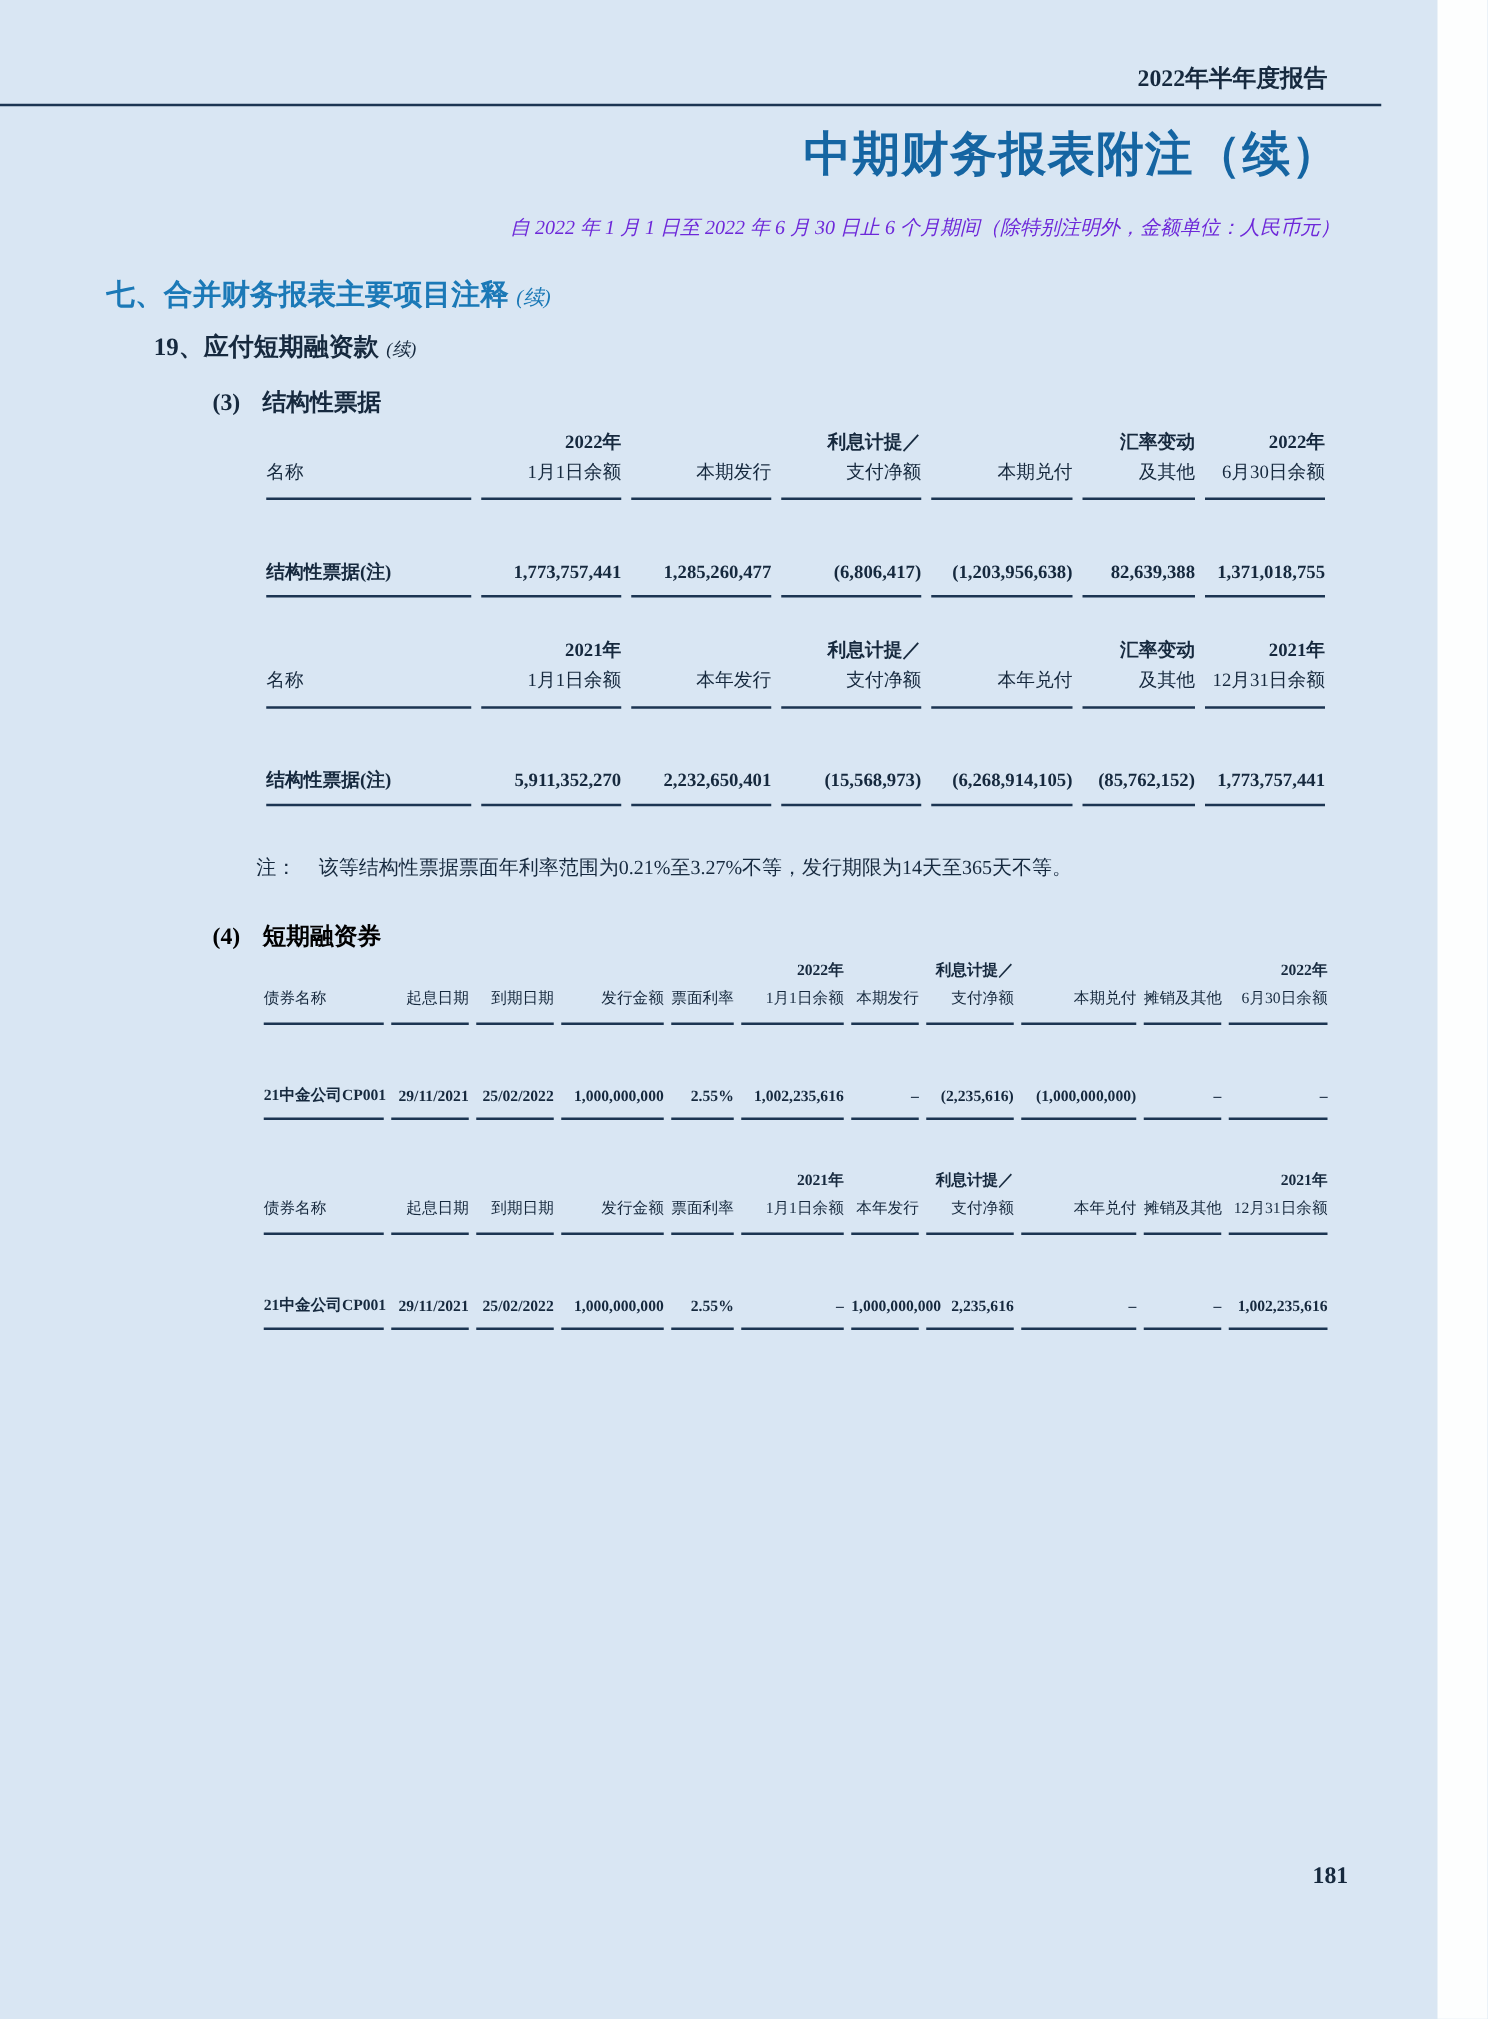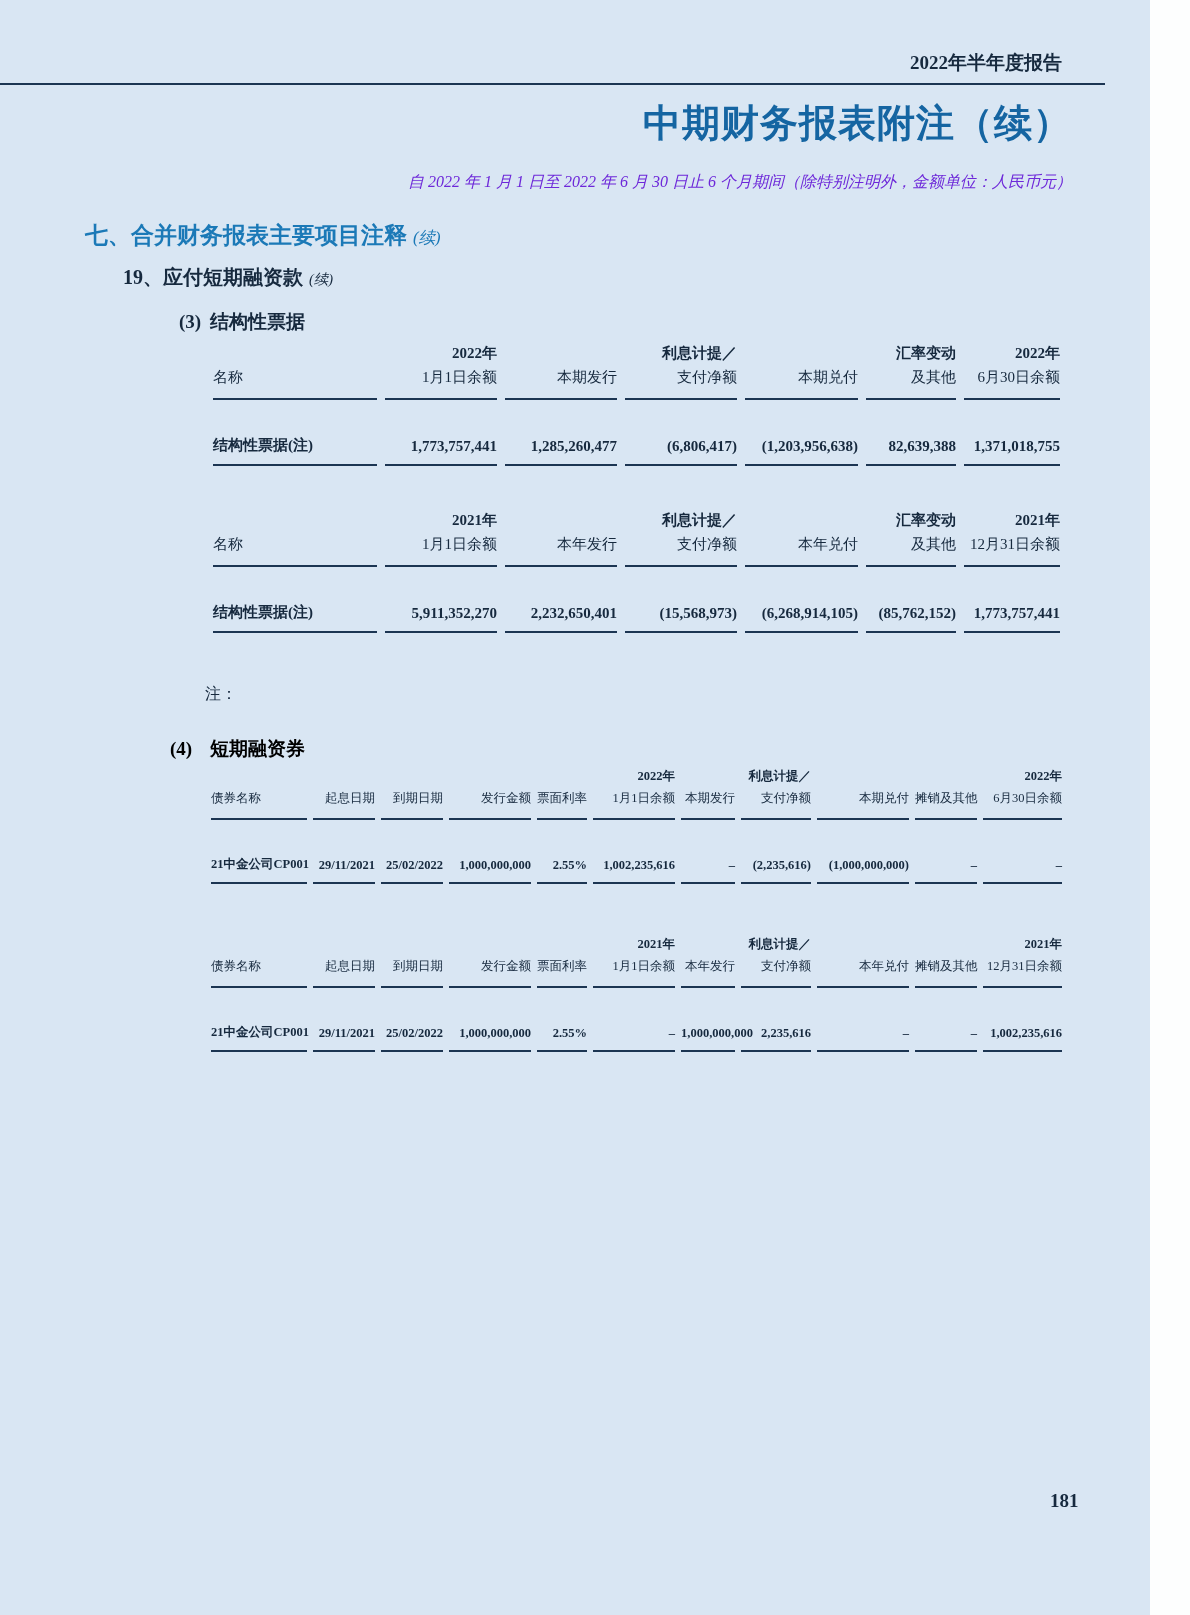--- a/index.html
+++ b/index.html
@@ -10,31 +10,31 @@
     color:#16293e;overflow:hidden;
   }
   .right-strip{position:absolute;top:0;right:0;width:40px;height:1615px;background:#fdfefe;}
   .report-label{position:absolute;top:50px;right:128px;font-size:19px;font-weight:bold;color:#16293e;}
   .top-rule{position:absolute;top:83px;left:0;width:1105px;border-top:2px solid #1c3552;}
   .doc-title{position:absolute;top:98px;right:118px;font-size:38px;font-weight:bold;color:#1565a2;letter-spacing:1px;}
   .doc-subtitle{position:absolute;top:172px;right:118px;font-size:16px;font-style:italic;color:#6d28d9;}
   .sec-l1{position:absolute;top:220px;left:85px;font-size:23px;font-weight:bold;color:#1b79b7;}
   .sec-l2{position:absolute;top:264px;left:123px;font-size:20px;font-weight:bold;color:#16293e;}
   .sec-suffix{font-size:0.72em;font-weight:normal;font-style:italic;margin-left:6px;}
-  .sec-l3{position:absolute;top:309px;left:170px;font-size:19px;font-weight:bold;color:#16293e;text-align:center;}
+  .sec-l3{position:absolute;top:309px;left:170px;font-size:19px;font-weight:bold;color:#16293e;}
   .sec-l3 .num{display:inline-block;width:40px;}
   .sec-l4{position:absolute;top:736px;left:170px;font-size:19px;font-weight:bold;color:#000000;}
   .sec-l4 .num{display:inline-block;width:40px;}
 
   table{border-collapse:separate;table-layout:fixed;}
   td{text-align:right;white-space:nowrap;vertical-align:bottom;padding:0;}
   td:first-child{text-align:left;}
   tr.row-year td{font-weight:bold;padding-bottom:5px;}
   tr.row-head td{font-weight:normal;border-bottom:2px solid #1c3552;padding-bottom:11px;}
-  tr.row-data td{font-weight:bold;border-bottom:2px solid #1c3552;padding-top:36px;padding-bottom:9px;}
+  tr.row-data td{font-weight:bold;border-bottom:2px solid #1c3552;padding-top:48px;padding-bottom:9px;}
 
   .tbl-sn{position:absolute;left:205px;width:863px;border-spacing:8px 0;font-size:15px;}
   #table-sn-2022{top:344px;}
   #table-sn-2021{top:511px;}
   .tbl-cp{position:absolute;left:205px;width:863px;border-spacing:6px 0;font-size:12.5px;}
   #table-cp-2022{top:768px;}
   #table-cp-2021{top:936px;}
 
   .note-line{position:absolute;top:684px;left:205px;width:760px;font-size:16px;display:flex;}
   .note-label{width:50px;flex:none;}
@@ -140,20 +140,21 @@
         <td>(15,568,973)</td>
         <td>(6,268,914,105)</td>
         <td>(85,762,152)</td>
         <td>1,773,757,441</td>
       </tr>
     </tbody>
   </table>
 
 <div class="note-line">
   <span class="note-label">注：</span>
+  <span>该等结构性票据票面年利率范围为0.21%至3.27%不等，发行期限为14天至365天不等。</span>
 </div>
 
 <div class="sec-l4">
   <span class="num">(4)</span><span>短期融资券</span>
 </div>
 
 <table id="table-cp-2022" class="tbl-cp">
   <colgroup>
     <col style="width:96px">
       <col style="width:62px">

